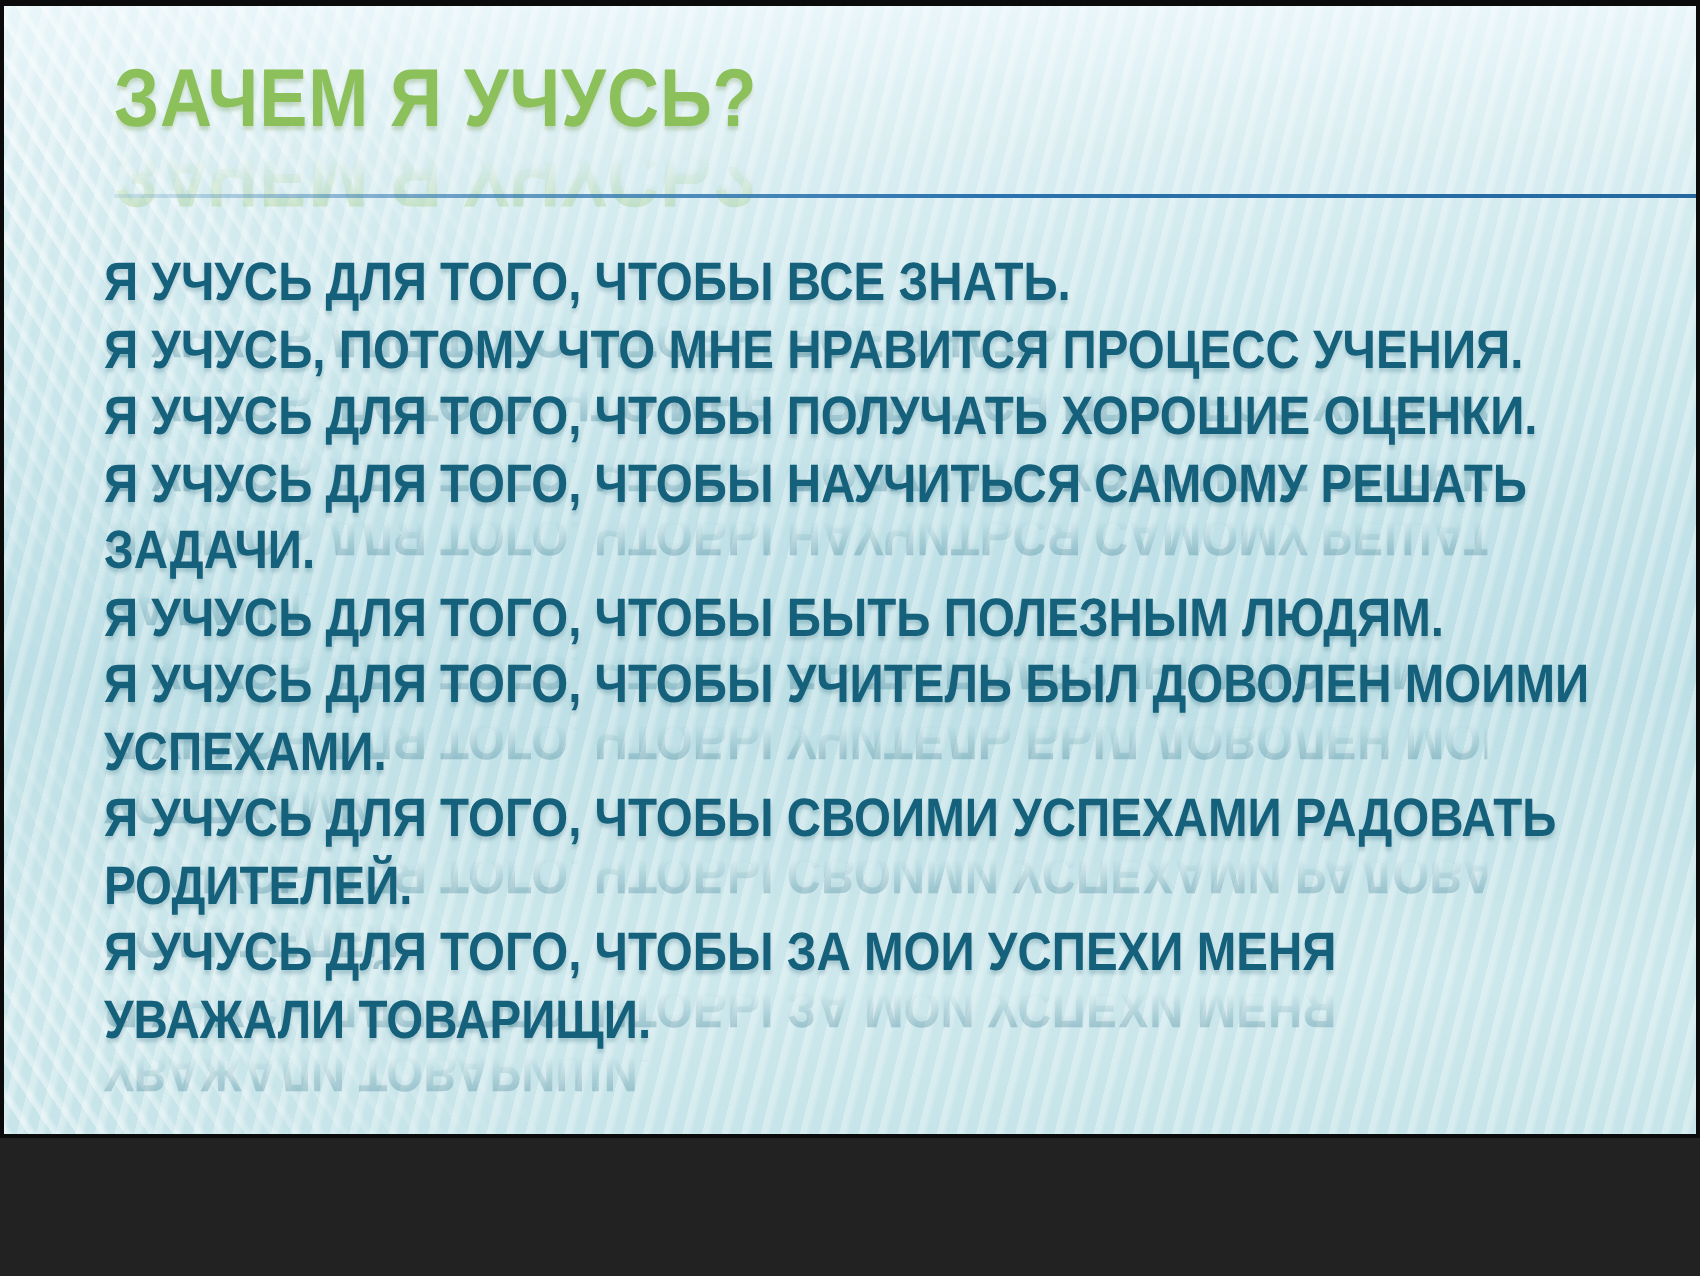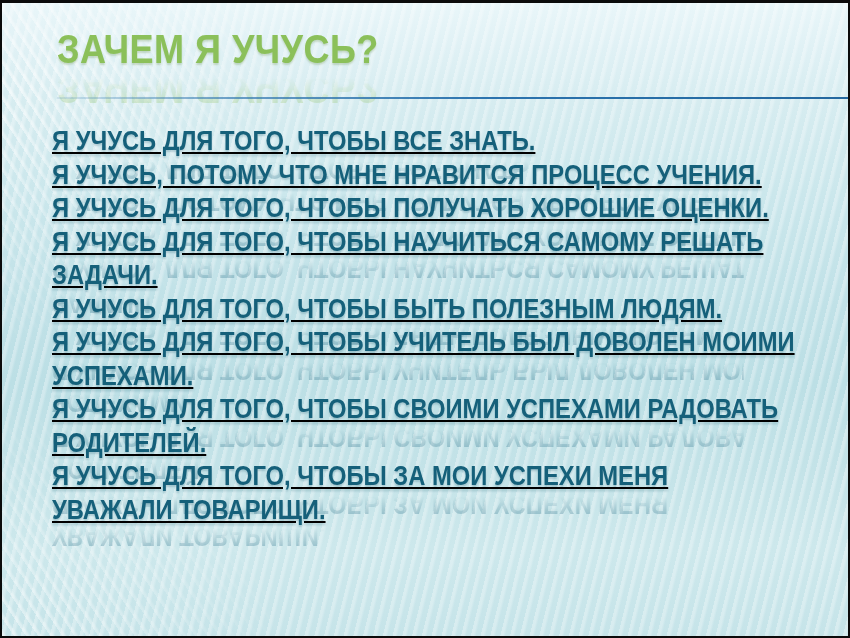--- a/index.html
+++ b/index.html
@@ -1,21 +1,21 @@
 <!DOCTYPE html>
 <html lang="ru"><head>
 <meta charset="utf-8">
 <style>
   html, body { margin: 0; padding: 0; background: #222; }
   * { box-sizing: border-box; }
 
   .slide {
     position: relative;
     width: 850px;
-    height: 638px;
+    height: 569px;
     overflow: hidden;
     border: 2px solid #0b0b0b;
     border-top-width: 3px;
     background:
       linear-gradient(180deg,
         #e9f6f9 0%, #e0f1f5 7%, #d6ecf0 16%,
         #cbe7ec 30%, #c0e1e7 48%, #bcdfe5 60%,
         #c4e3e8 74%, #cde8ec 86%, #c6e4e9 100%);
     font-family: "Liberation Sans", "DejaVu Sans", sans-serif;
   }
@@ -72,21 +72,20 @@
     background: linear-gradient(to right,
       rgba(43,115,174,0.12) 0%, rgba(43,115,174,0.65) 22%,
       #2b73ae 55%, #24689f 100%);
   }
 
   .body-text {
     position: absolute;
     left: 50px;
     top: 122px;
     right: 10px;
-    text-decoration: underline;
   }
 
   .line {
     font-size: 27px;
     font-weight: bold;
     line-height: 33.5px;
     white-space: nowrap;
     color: #15607a;
     text-shadow: 0 2px 2px rgba(17, 80, 104, 0.22);
     transform: scaleX(0.88);

